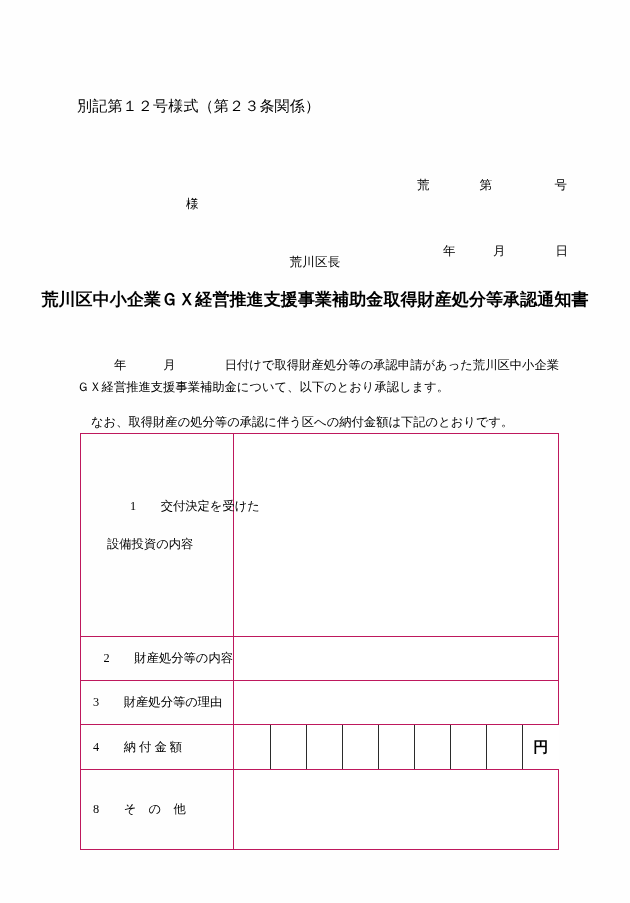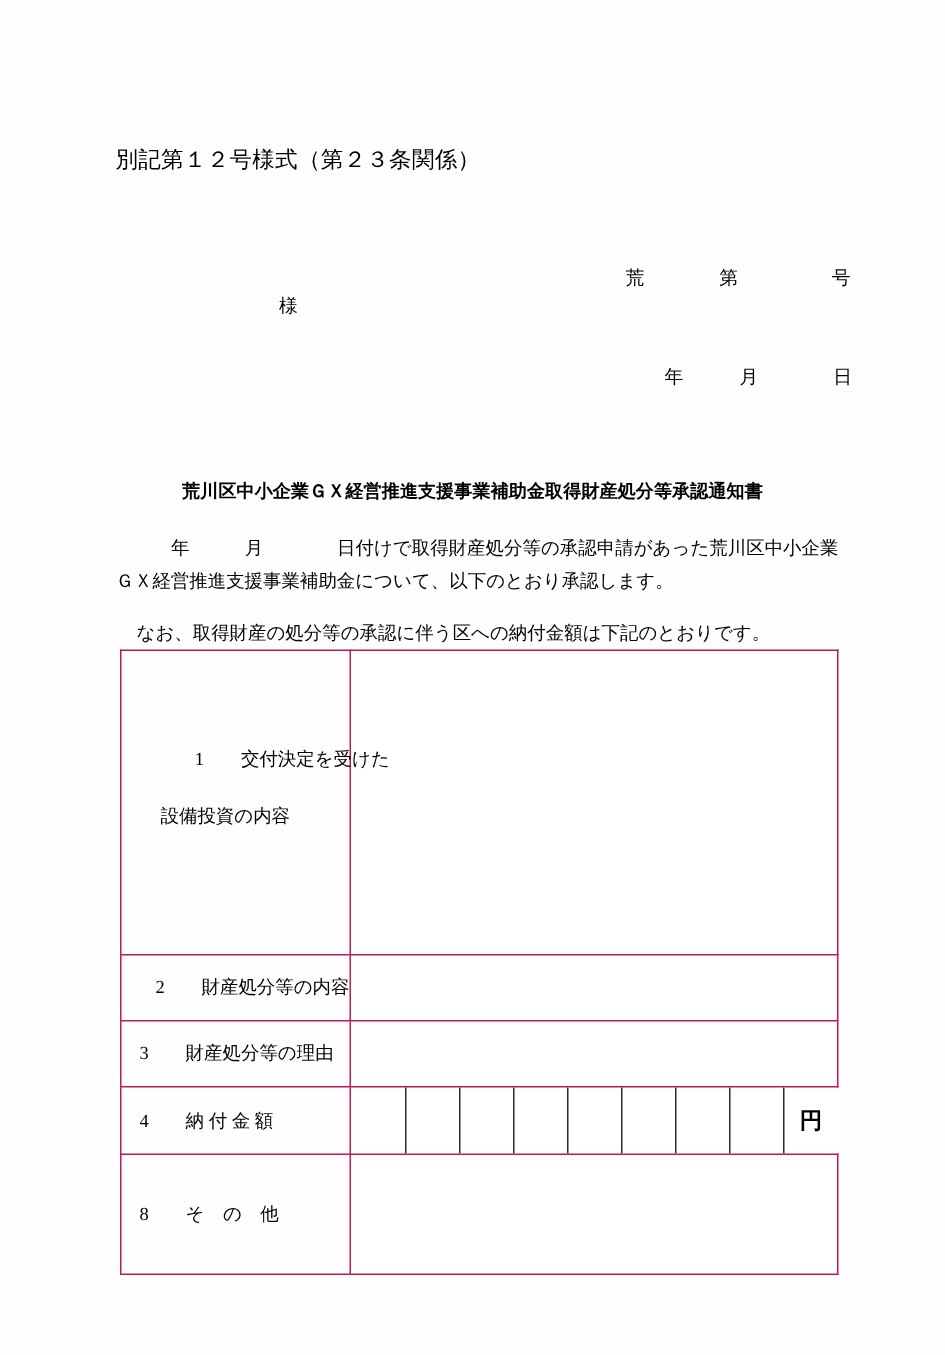--- a/index.html
+++ b/index.html
@@ -68,25 +68,24 @@
     white-space: pre;
   }
 
   
   .doc-title {
     position: absolute;
     left: 0;
     right: 0;
     top: 288px;
     text-align: center;
-    font-size: 12px;
+    font-size: 17px;
     font-weight: bold;
     letter-spacing: 0.1px;
     white-space: pre;
-    margin-top: 31px;
   }
 
   
   .body-block {
     position: absolute;
     left: 77px;
     width: 482px;
     top: 355px;
     font-size: 12.3px;
     line-height: 21.5px;
@@ -169,20 +168,21 @@
 
   <div class="form-number">別記第１２号様式（第２３条関係）</div>
 
   <div class="doc-meta">
     <span class="meta-line">荒　　　　第　　　　　号</span>
     <span class="meta-line date-line">年　　　月　　　　日</span>
   </div>
 
   <div class="addressee">様</div>
 
+  <div class="issuer">荒川区長</div>
 
   <div class="doc-title">荒川区中小企業ＧＸ経営推進支援事業補助金取得財産処分等承認通知書</div>
 
   <div class="body-block">
     <p class="p1">　　　年　　　月　　　　日付けで取得財産処分等の承認申請があった荒川区中小企業ＧＸ経営推進支援事業補助金について、以下のとおり承認します。</p>
     <p class="p2">なお、取得財産の処分等の承認に伴う区への納付金額は下記のとおりです。</p>
   </div>
 
   <table class="form-table">
     <tbody>

